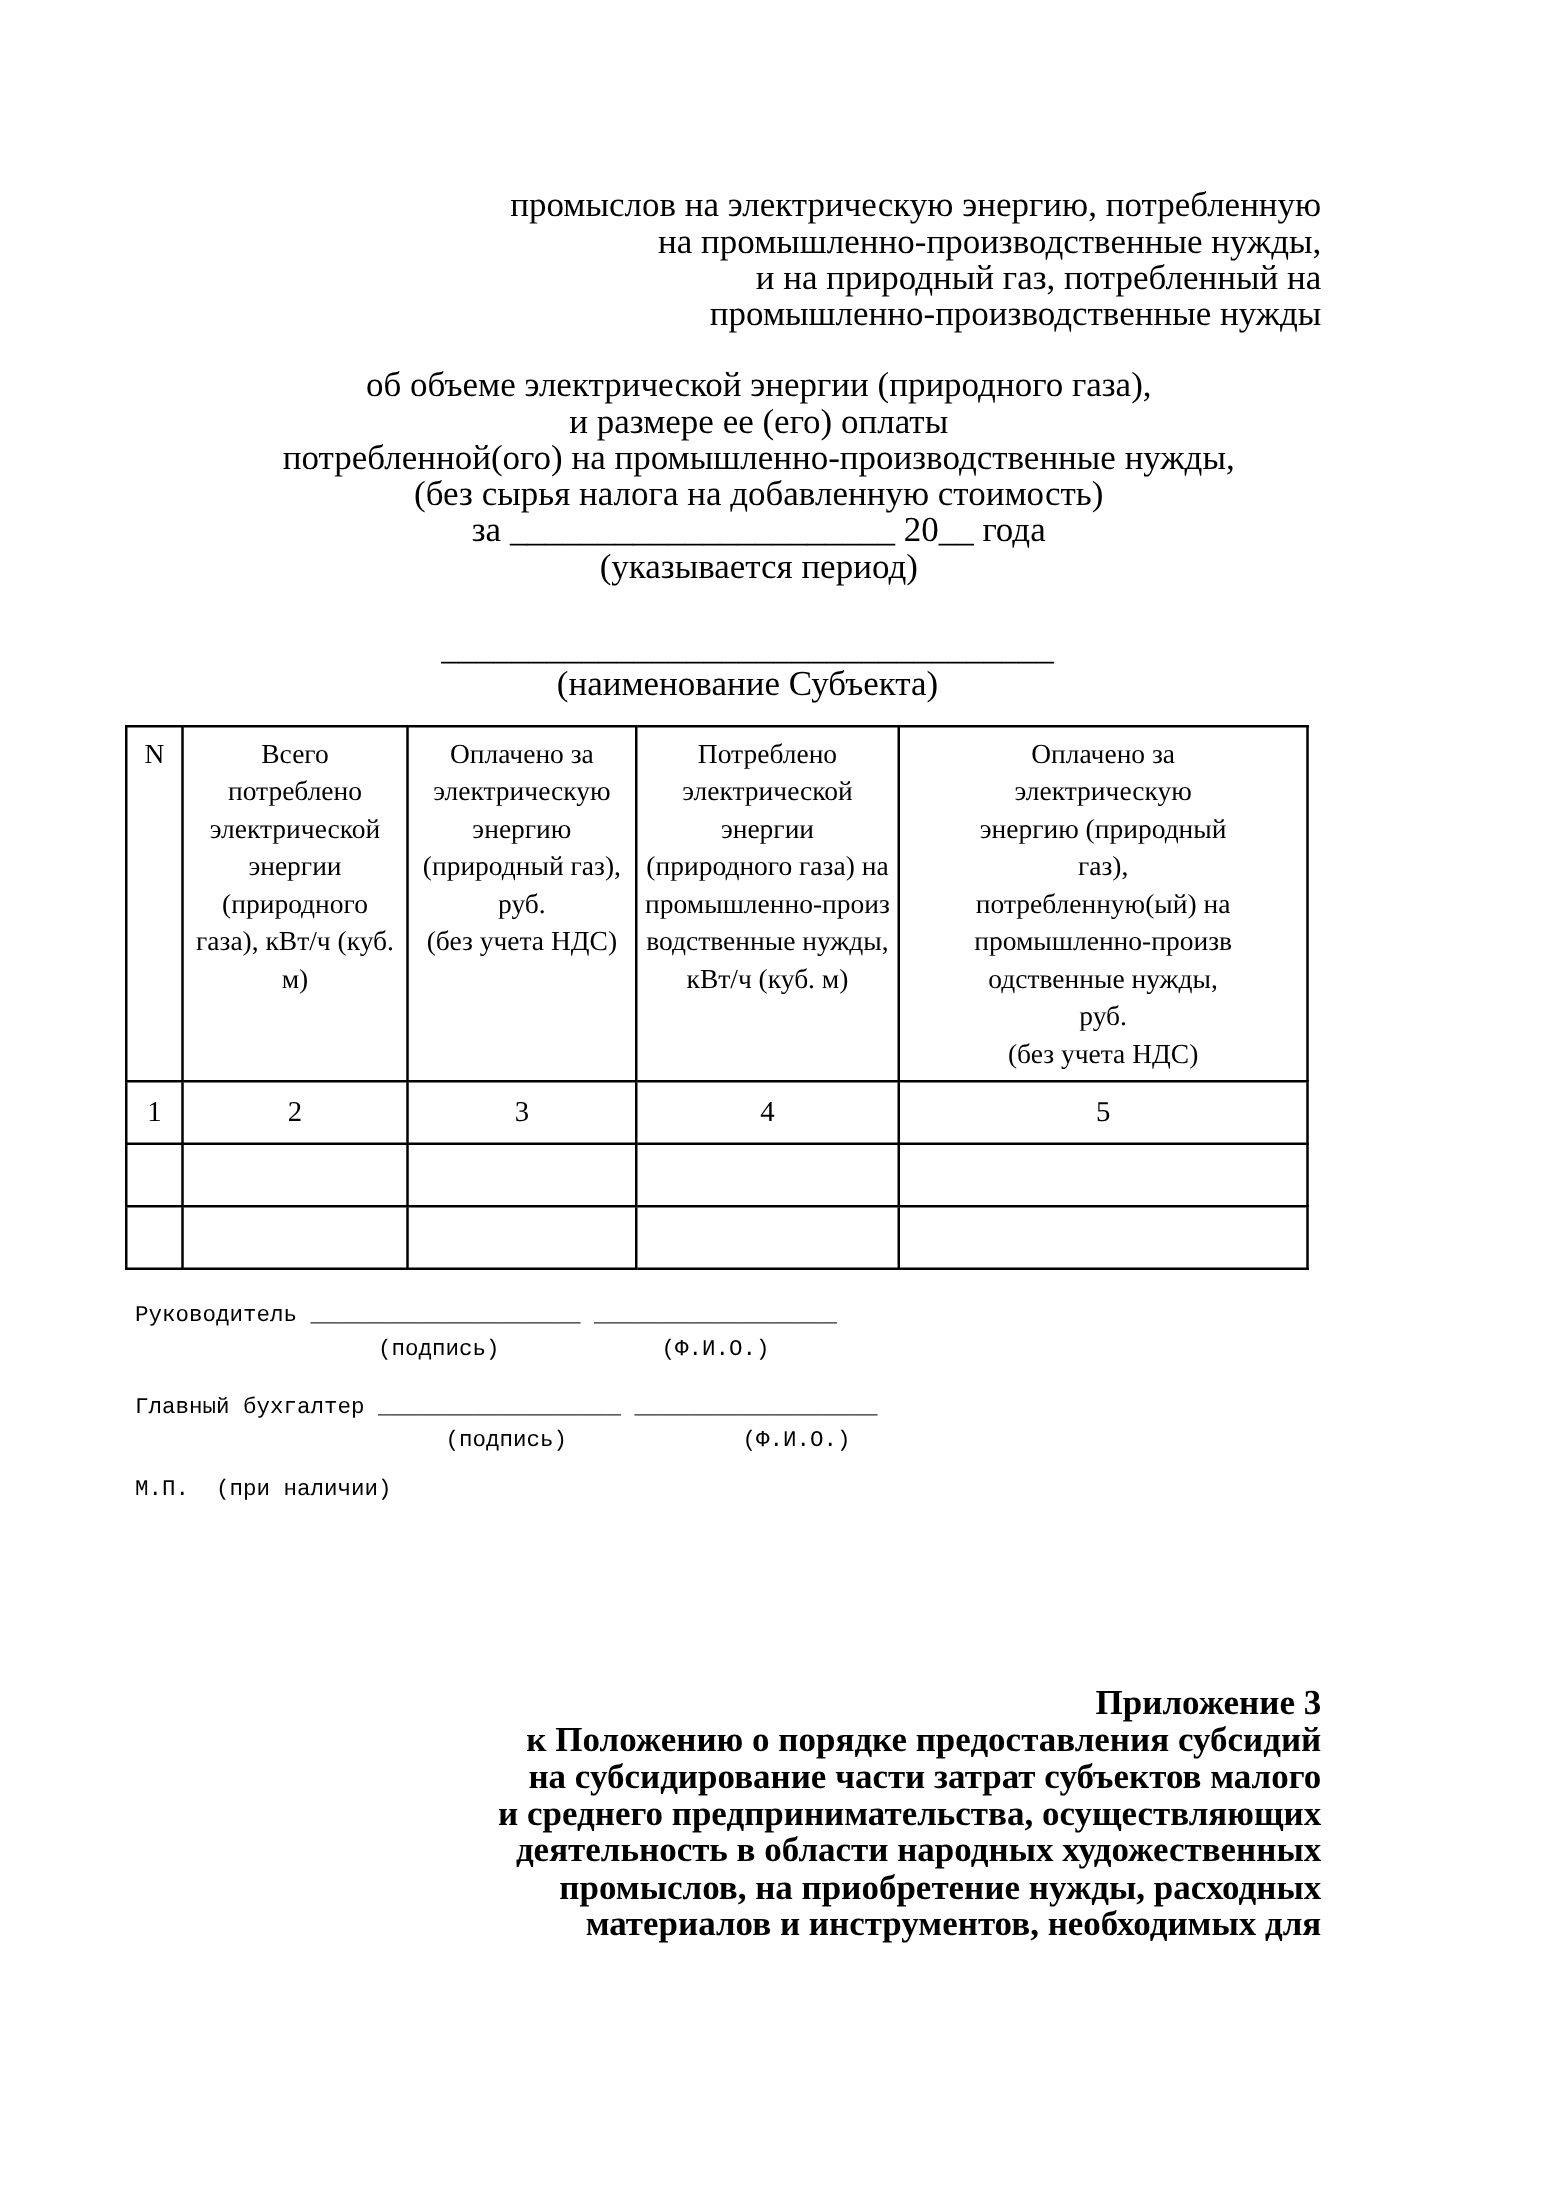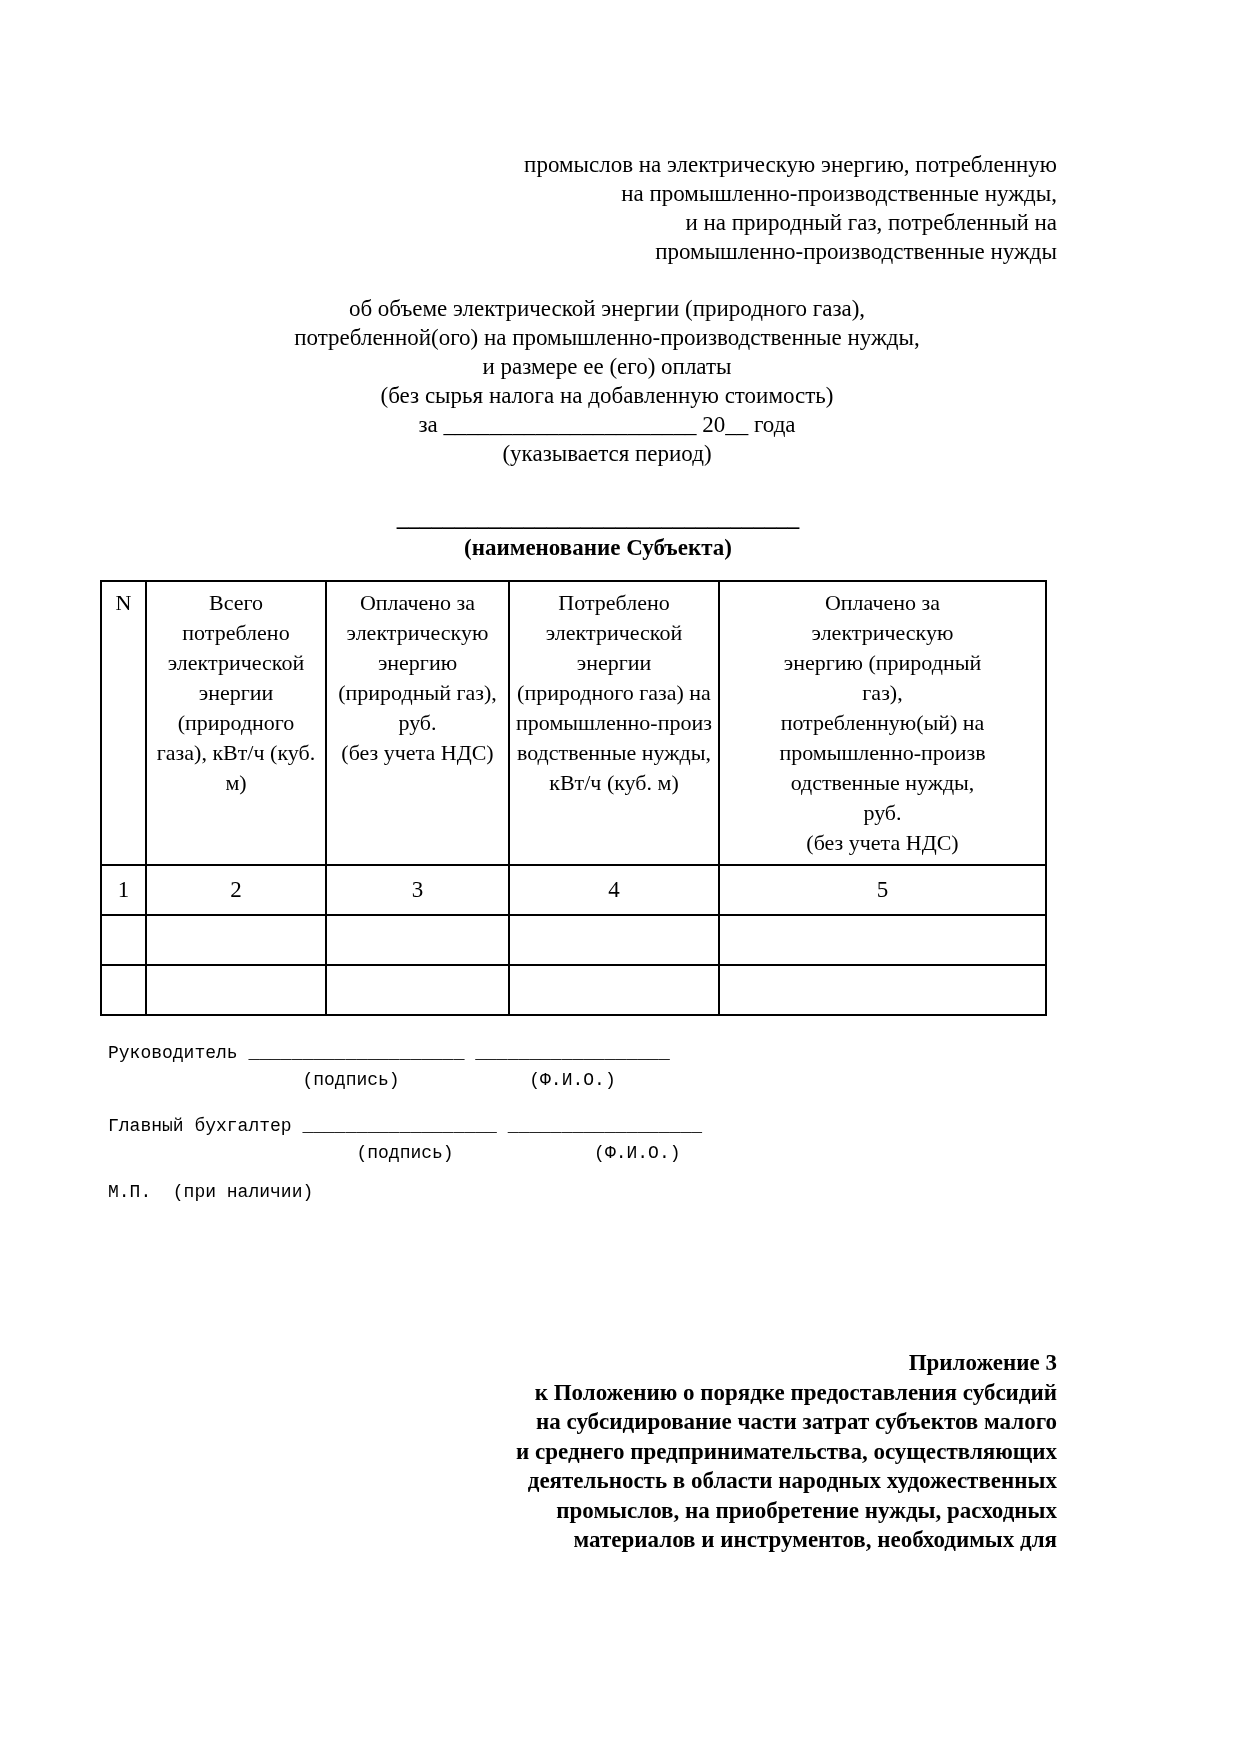--- a/index.html
+++ b/index.html
@@ -10,40 +10,39 @@
     color: #000000;
     font-family: "Liberation Serif", "DejaVu Serif", serif;
     overflow: hidden;
   }
   .page {
     position: relative;
     width: 1240px;
     height: 1754px;
   }
   .serif-text {
-    font-size: 23px;
+    font-size: 28px;
     line-height: 29px;
   }
   .top-note {
     margin: 150px 183px 0 0;
     text-align: right;
   }
   .title-block {
     margin-top: 28px;
     padding-right: 26px;
     text-align: center;
   }
   .doc-heading {
     letter-spacing: 2px;
   }
   .subject-block {
     margin-top: 36px;
     padding-right: 44px;
     text-align: center;
-    font-weight: bold;
   }
   table.consumption-table {
     margin: 18px 0 0 100px;
     border-collapse: collapse;
     table-layout: fixed;
     width: 945px;
   }
   table.consumption-table th,
   table.consumption-table td {
     border: 2px solid #000000;
@@ -89,22 +88,22 @@
 
   <div class="top-note serif-text">
     <div>промыслов на электрическую энергию, потребленную</div>
     <div>на промышленно-производственные нужды,</div>
     <div>и на природный газ, потребленный на</div>
     <div>промышленно-производственные нужды</div>
   </div>
 
   <div class="title-block serif-text">
     <div>об объеме электрической энергии (природного газа),</div>
+    <div>и размере ее (его) оплаты</div>
     <div>потребленной(ого) на промышленно-производственные нужды,</div>
-    <div>и размере ее (его) оплаты</div>
     <div>(без сырья налога на добавленную стоимость)</div>
     <div>за ______________________ 20__ года</div>
     <div>(указывается период)</div>
   </div>
 
   <div class="subject-block serif-text">
     <div>___________________________________</div>
     <div>(наименование Субъекта)</div>
   </div>
 

